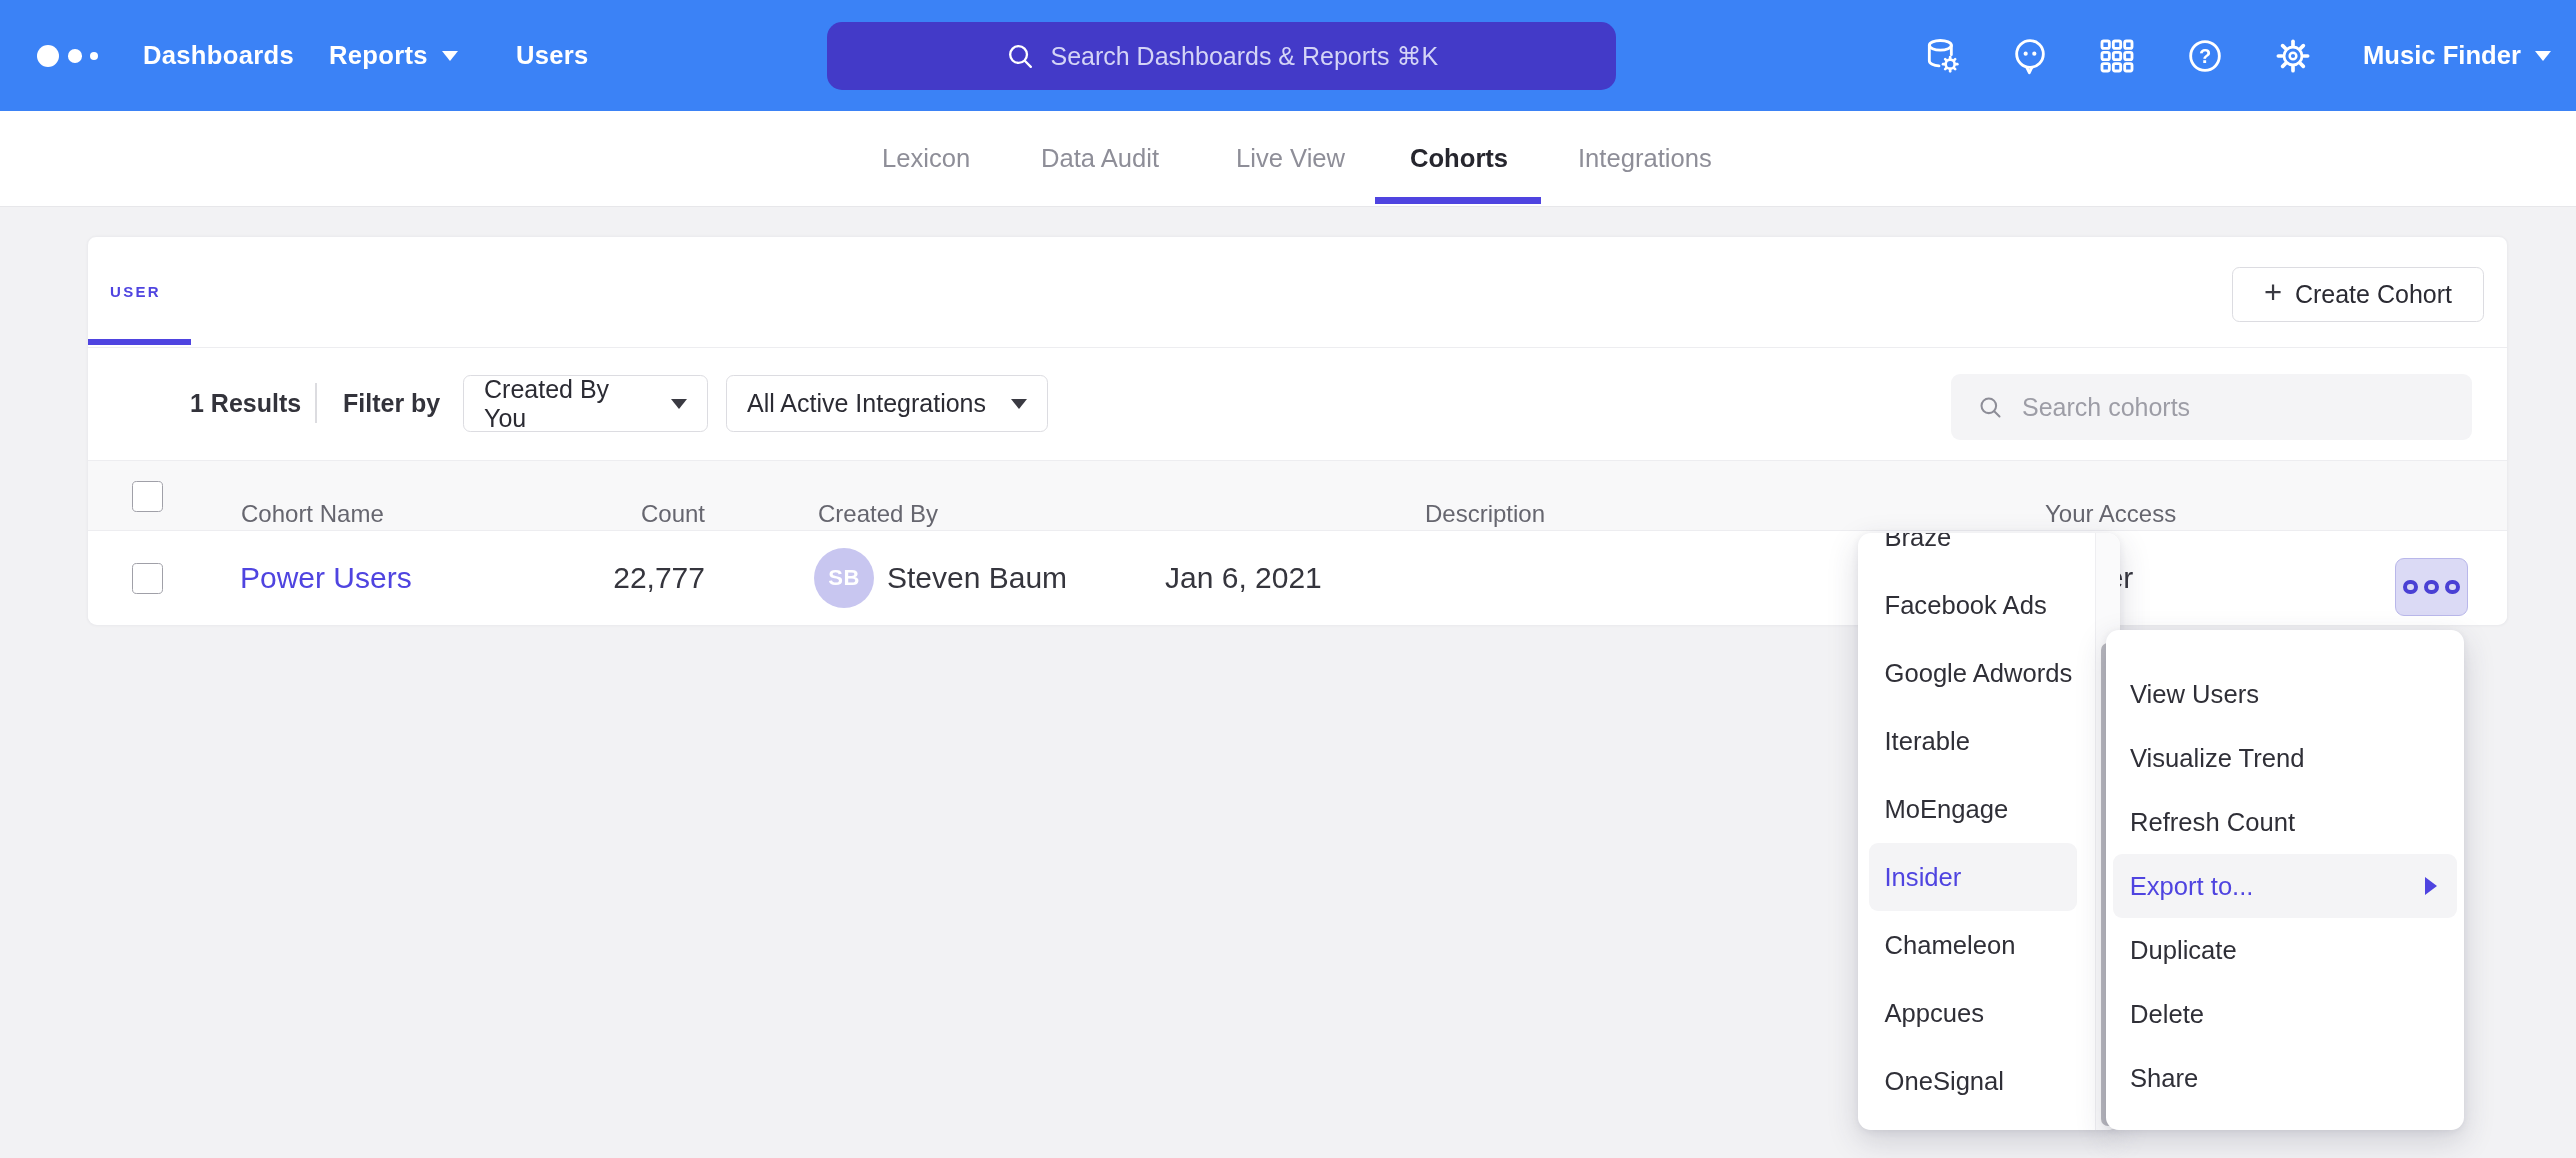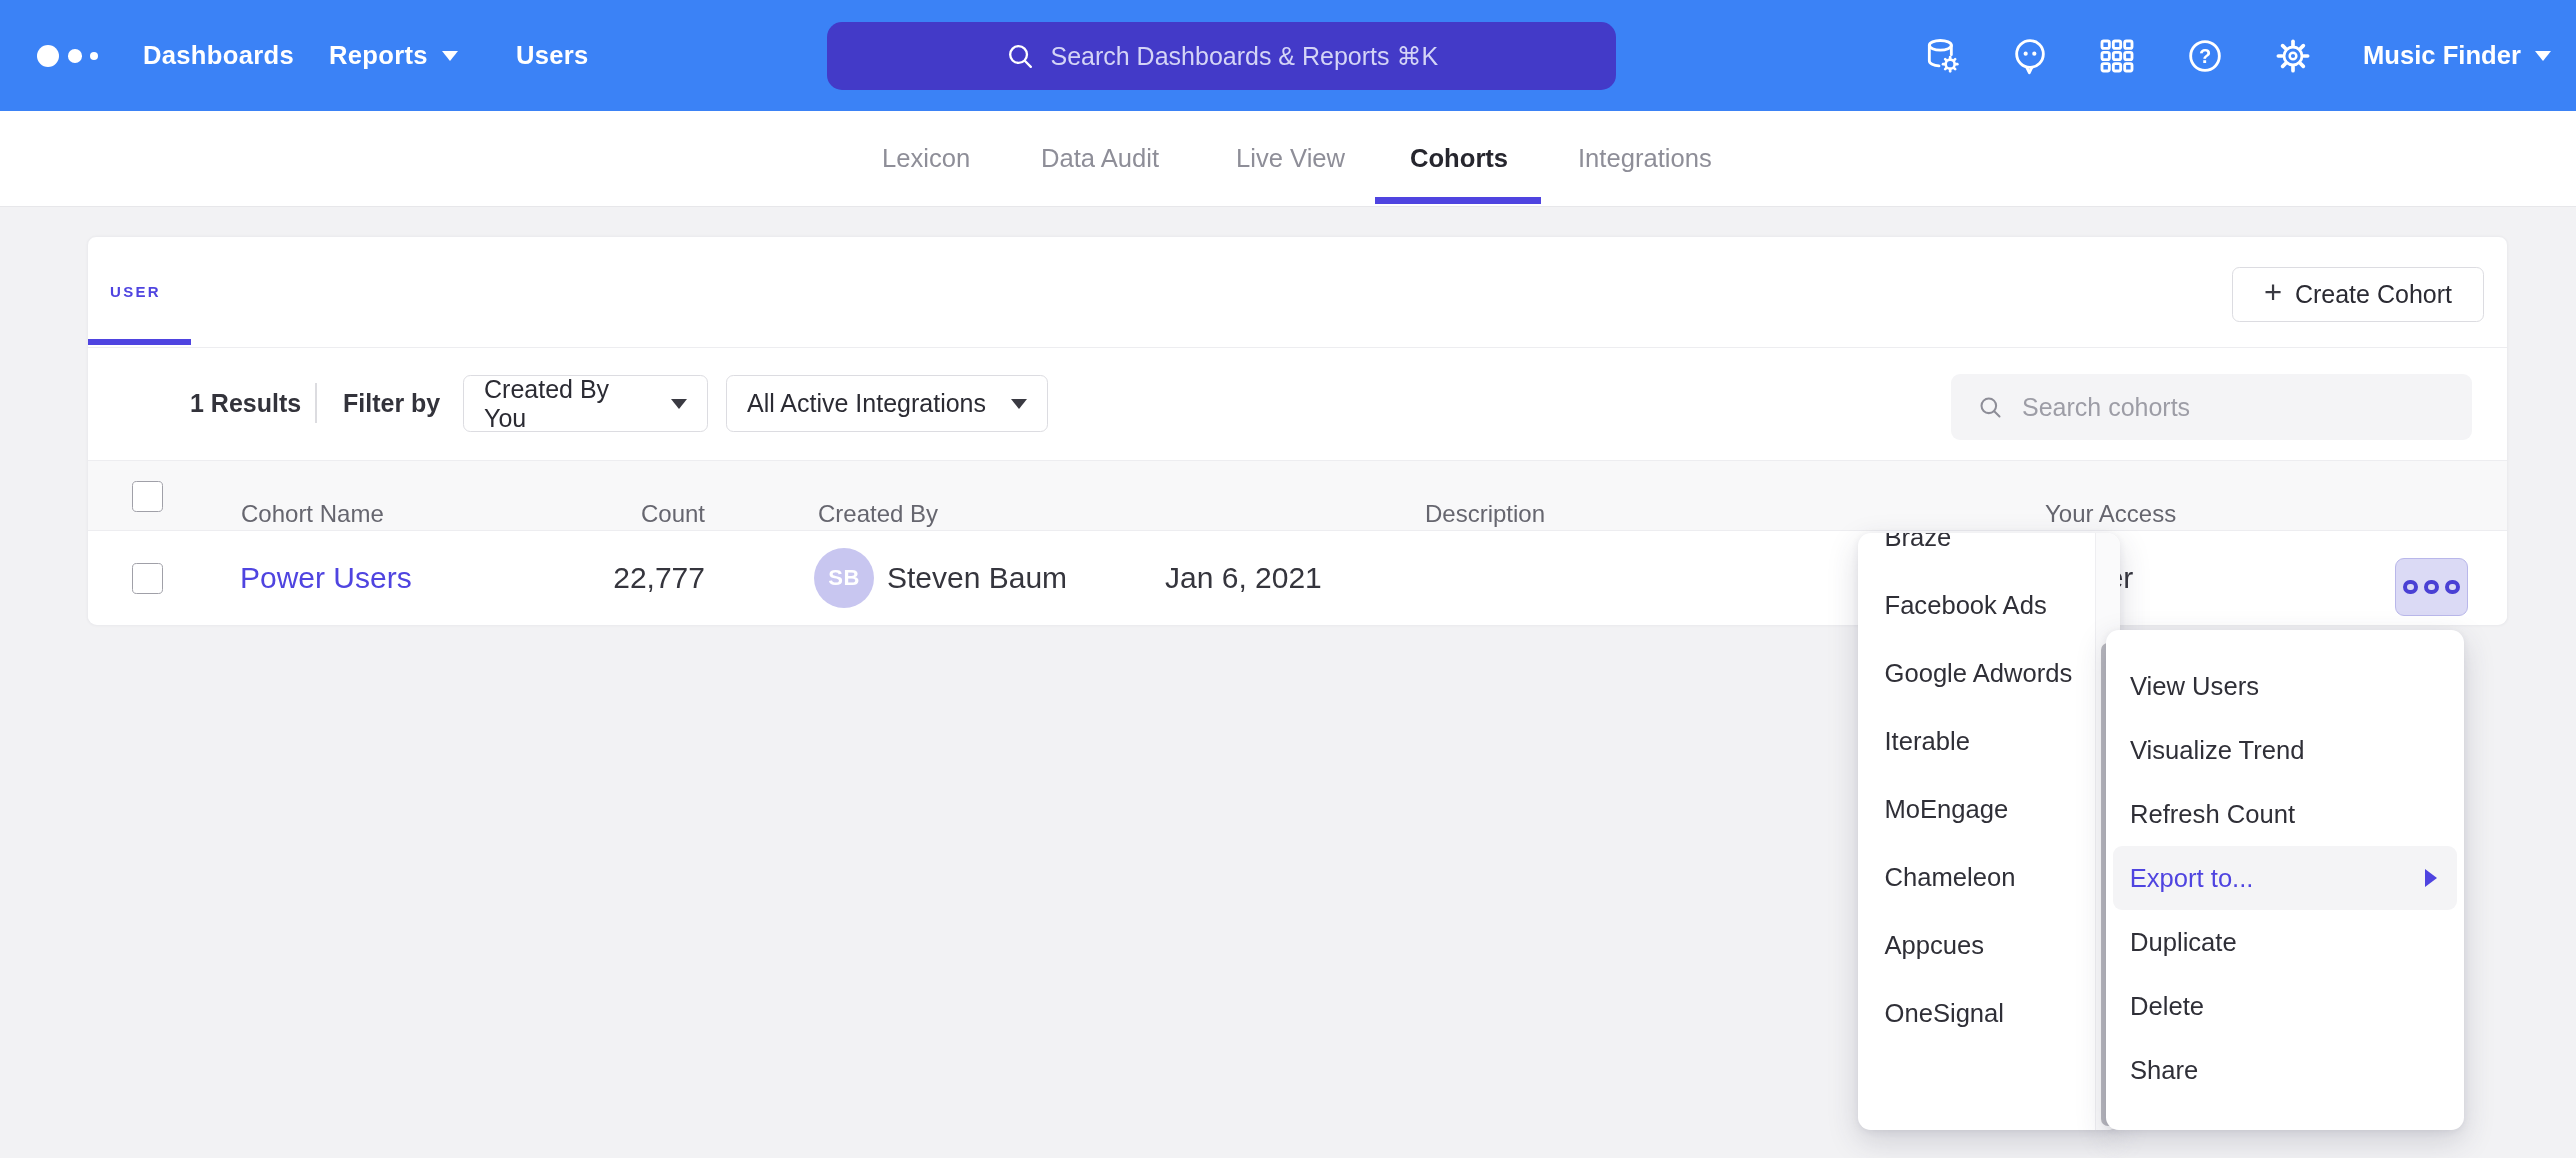--- a/index.html
+++ b/index.html
@@ -56,21 +56,21 @@
     border-radius:9px;box-sizing:border-box;display:flex;align-items:center;justify-content:center;gap:6.4px;cursor:pointer;}
   .ring{width:14.6px;height:14.6px;border:4.1px solid #4a40d4;border-radius:50%;box-sizing:border-box;}
   
   .menu{background:#fff;border-radius:12.8px;box-shadow:0 11px 31px rgba(50,50,80,.18),0 1.8px 7.3px rgba(50,50,80,.08);z-index:20;}
   .submenu{left:1834px;top:533px;width:262px;height:597px;overflow:hidden;margin-left:24px;}
   .submenu-list{position:absolute;left:0;top:-30px;width:238px;}
   .mi{position:relative;height:68px;display:flex;align-items:center;padding-left:26.5px;font-size:25.6px;color:#2f2f37;cursor:pointer;box-sizing:border-box;}
   .mi.hl{background:#f4f4f6;border-radius:9px;margin-left:11px;padding-left:15.5px;width:208px;color:#4f44e0;}
   .sb-track{position:absolute;right:0;top:0;width:25px;height:597px;background:#fafafb;border-left:0.9px solid #eeeef1;box-sizing:border-box;}
   .sb-thumb{position:absolute;left:4.6px;top:110px;width:14.6px;height:483px;border-radius:7.3px;background:#b9b9bf;cursor:pointer;}
-  .ctxmenu{left:2106px;top:630px;width:358px;height:500px;padding-top:24px;box-sizing:border-box;}
+  .ctxmenu{left:2106px;top:630px;width:358px;height:500px;padding-top:32px;box-sizing:border-box;}
   .ci{position:relative;height:64px;display:flex;align-items:center;padding-left:24px;font-size:25.6px;color:#2f2f37;cursor:pointer;box-sizing:border-box;}
   .ci.hl{background:#f4f4f6;border-radius:9px;margin:0 7.3px;padding-left:16.4px;color:#4f44e0;justify-content:space-between;padding-right:20px;}
   .arrow-r{width:0;height:0;border-top:9px solid transparent;border-bottom:9px solid transparent;border-left:12px solid #4f44e0;}
 </style>
 </head>
 <body>
 
 <div id="screen">
 
   <div class="abs navbar">
@@ -267,20 +267,23 @@
         </div>
       <div class="mi">
           <span>Google Adwords</span>
         </div>
       <div class="mi">
           <span>Iterable</span>
         </div>
       <div class="mi">
           <span>MoEngage</span>
         </div>
+      <div class="mi hl">
+          <span>Insider</span>
+        </div>
       <div class="mi">
           <span>Chameleon</span>
         </div>
       <div class="mi">
           <span>Appcues</span>
         </div>
       <div class="mi">
           <span>OneSignal</span>
         </div>
     </div>

